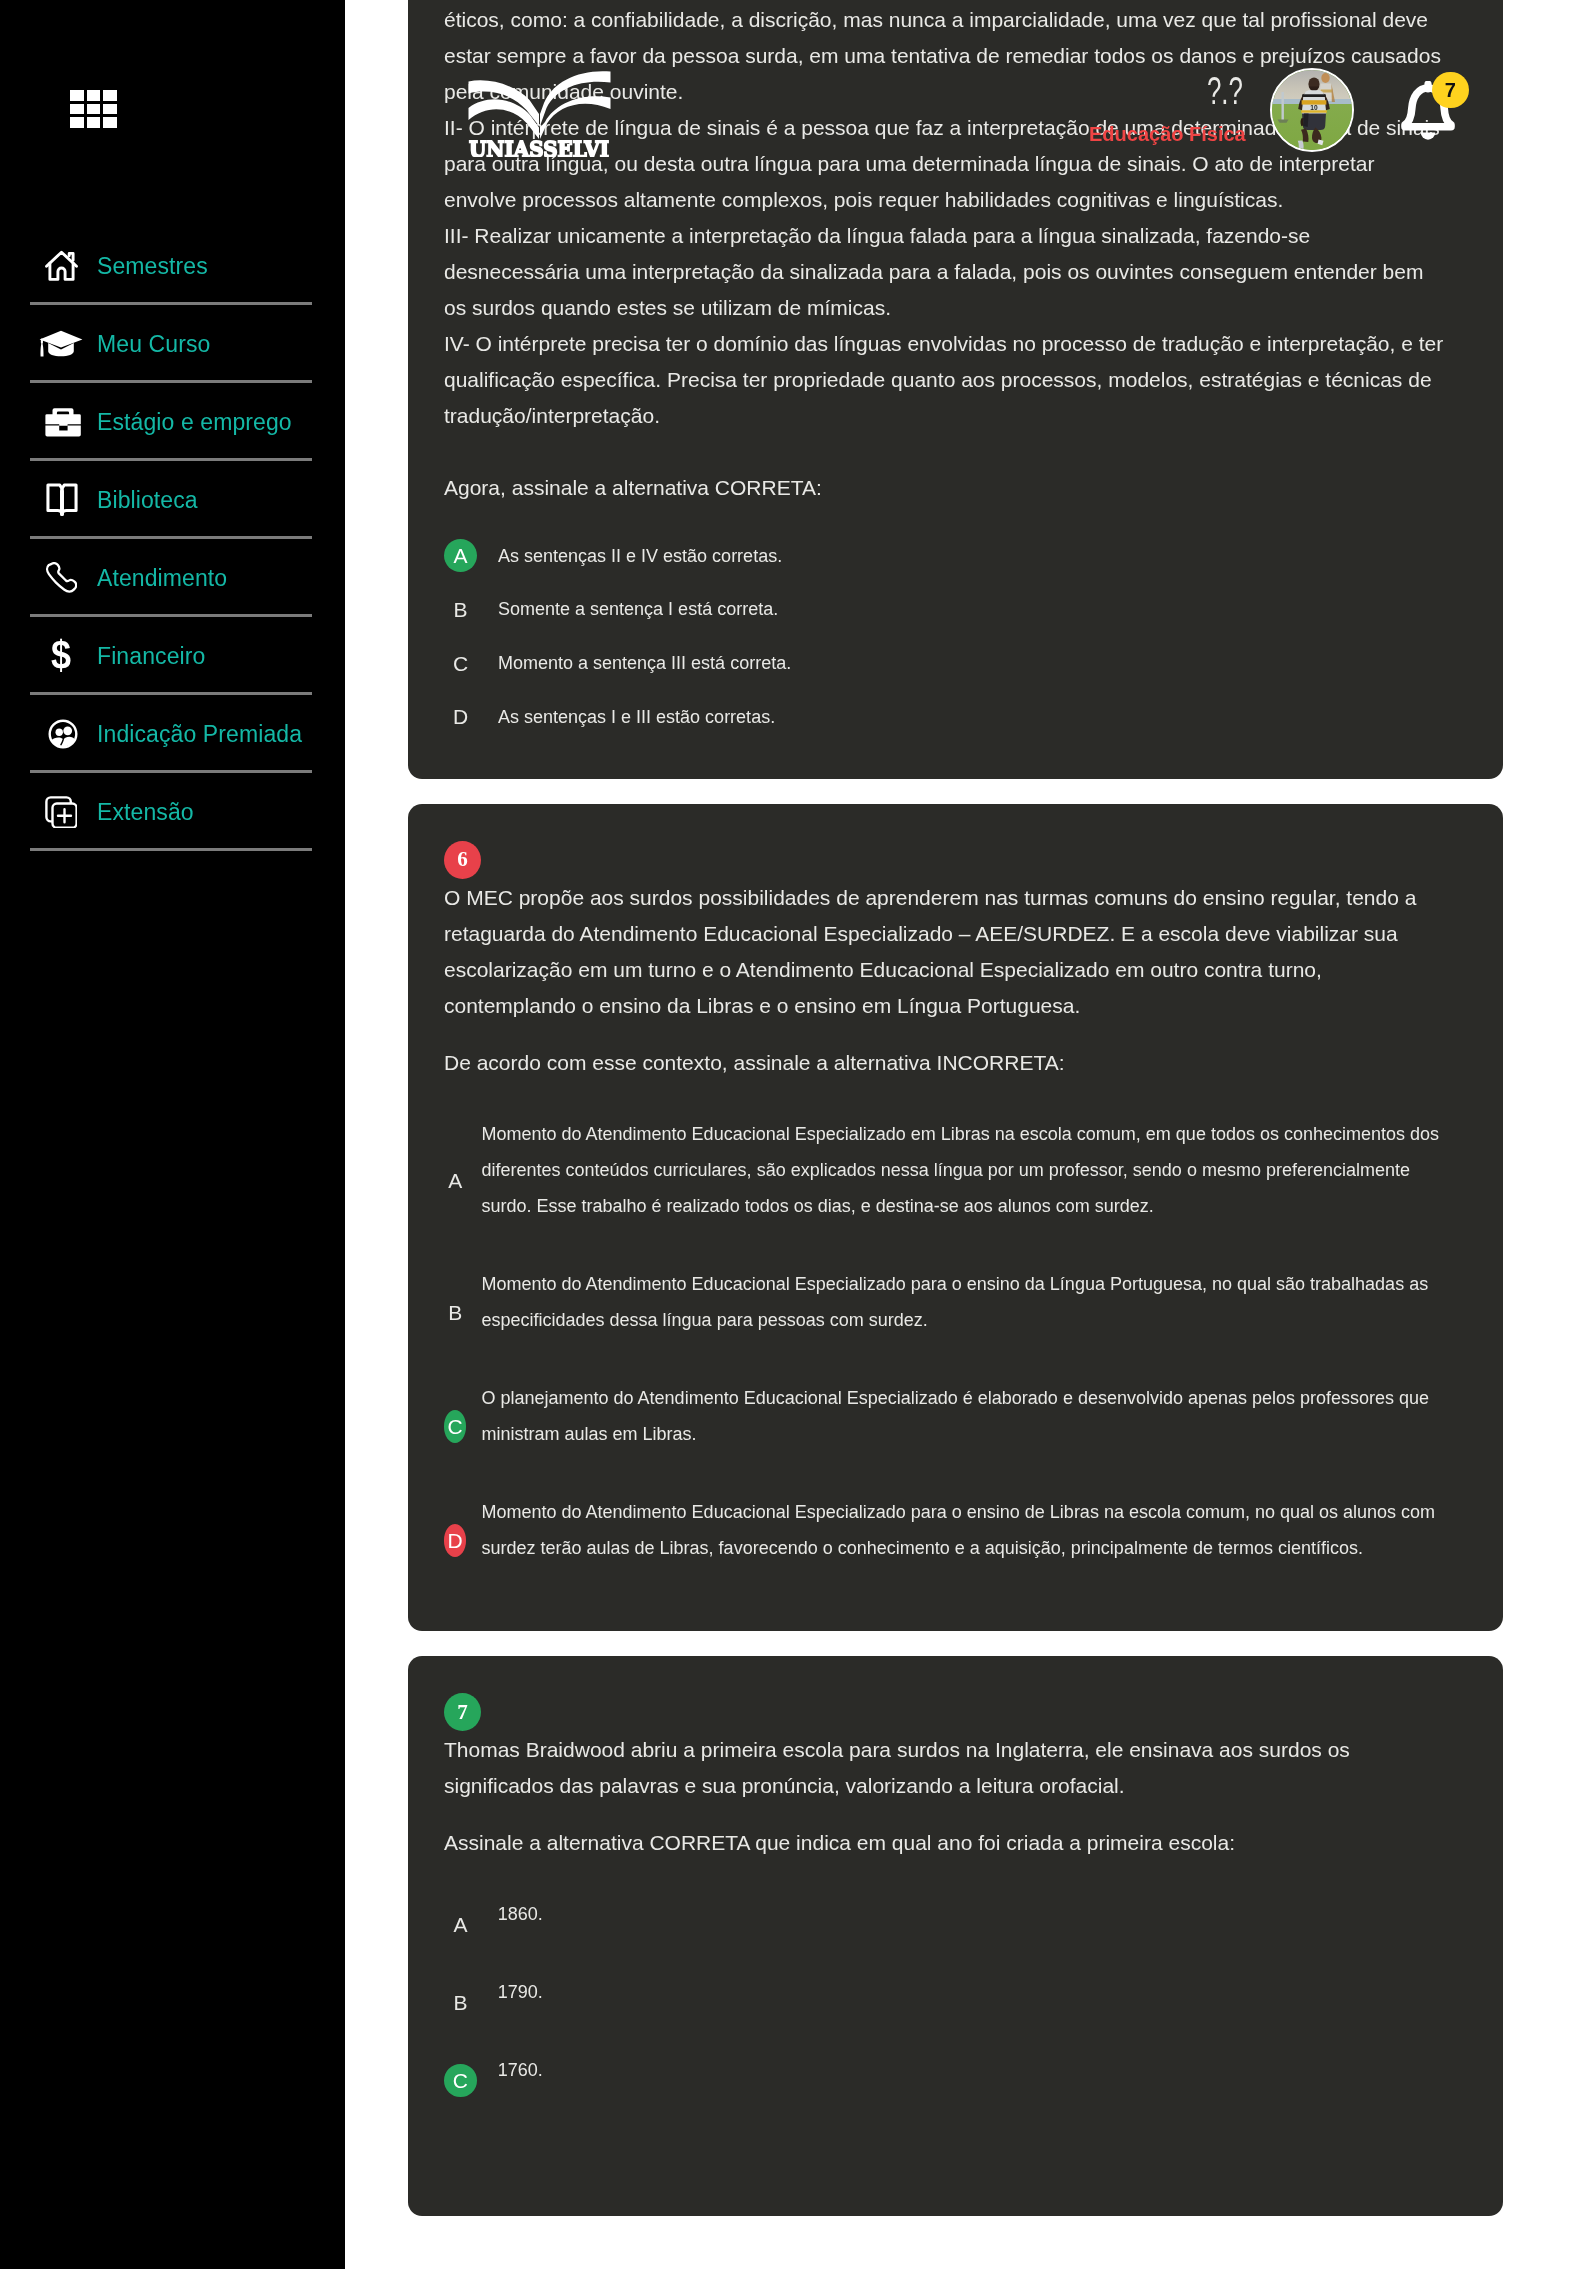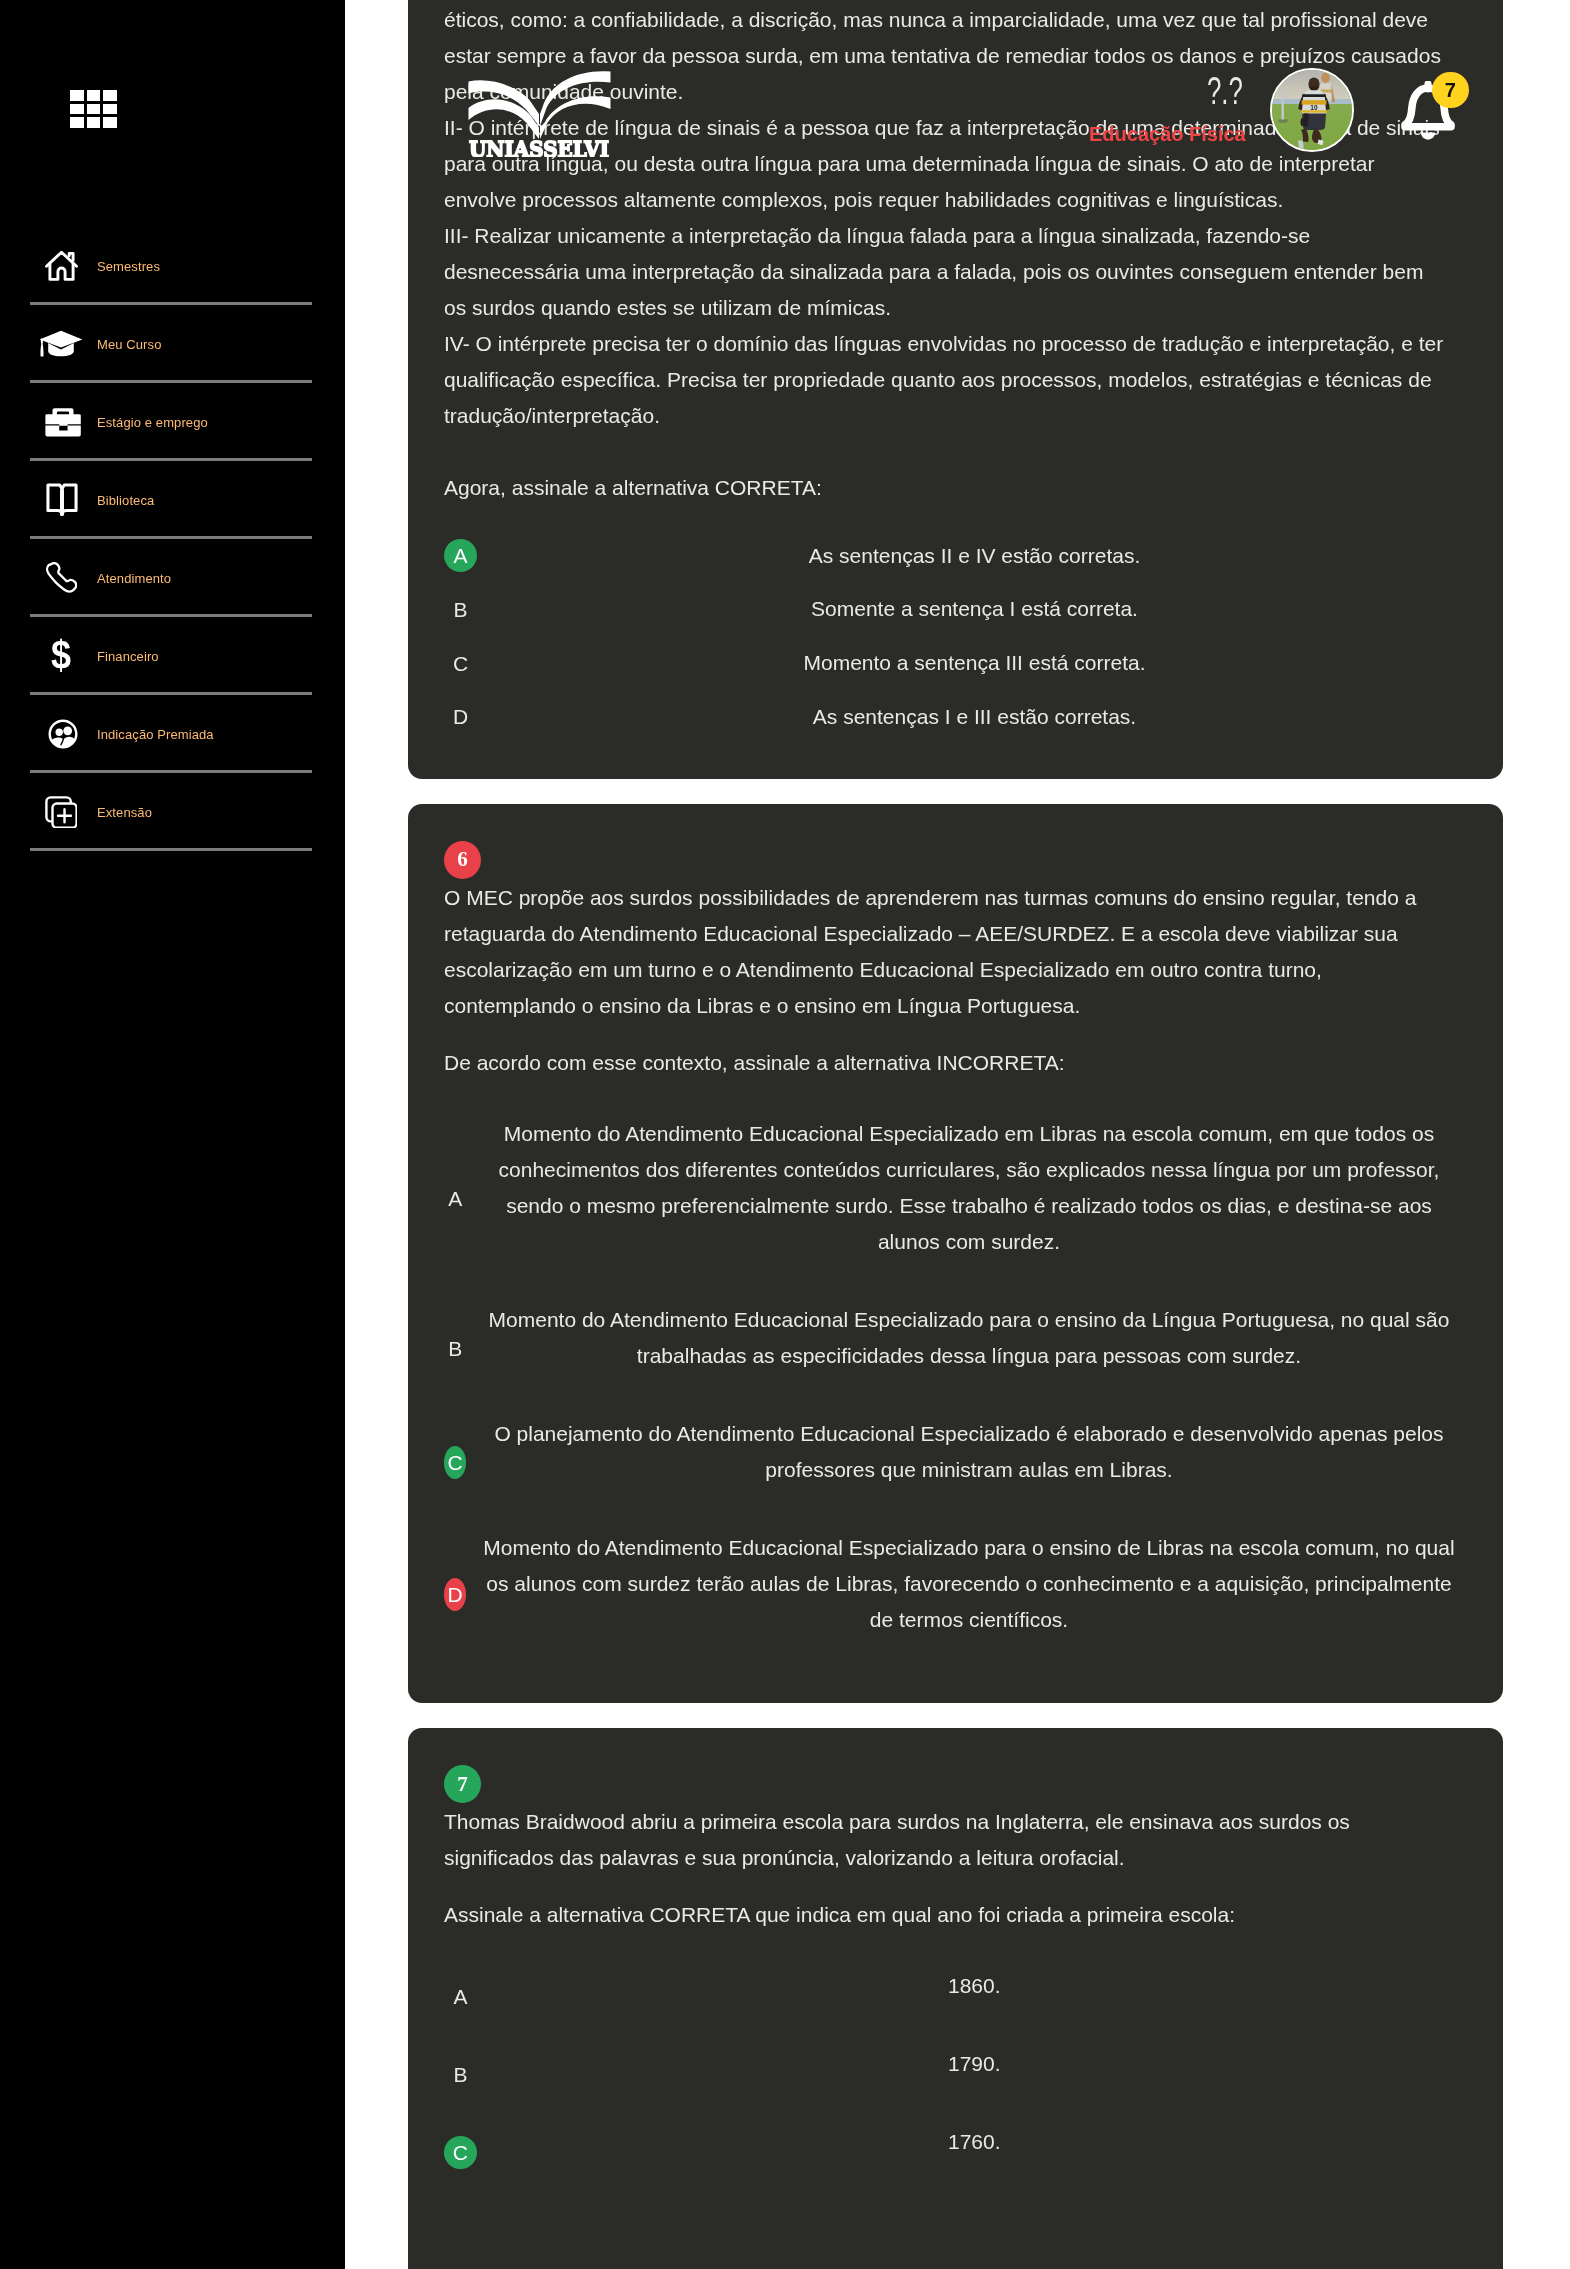--- a/index.html
+++ b/index.html
@@ -20,21 +20,21 @@
   .grid-btn { position: absolute; left: 70px; top: 90px; width: 47px; height: 38px;
               display: grid; grid-template-columns: repeat(3, 13.7px); grid-template-rows: repeat(3, 10.7px);
               gap: 3px 3px; }
   .grid-btn i { background: #fff; display: block; }
 
   .nav { position: absolute; left: 33px; top: 227px; width: 279px; }
   .nav-item { position: relative; display: flex; align-items: center; height: 78px; }
   .nav-item::after { content: ""; position: absolute; left: -3px; right: 0; bottom: 0; height: 2.6px; background: #7b7b7b; }
   .nav-icon { width: 64px; flex: 0 0 64px; display: flex; align-items: center; justify-content: flex-start; padding-left: 12px; }
   .nav-icon svg { display: block; }
-  .nav-label { color: #fdba74; font-size: 13px; letter-spacing: .1px; white-space: nowrap; font-weight: 400; }
+  .nav-label { color: #14b8a6; font-size: 23px; letter-spacing: .1px; white-space: nowrap; font-weight: 400; }
 
   
   .main { position: absolute; left: 345px; top: 0; width: 1225px; height: 2269px; background: #fff; }
   .card:last-child { min-height: 560px; }
   .cards { position: absolute; left: 63px; top: -35px; width: 1095px; }
   .card {
     position: relative;
     background: #2b2b28;
     border-radius: 14px;
     color: #e8e8e6;
@@ -62,22 +62,22 @@
   .alt:last-child { margin-bottom: 0; }
   .alts.rich .alt { margin-bottom: 20.6px; }
   .alts.rich .alt:last-child { margin-bottom: 0; }
   .alt-letter {
     flex: 0 0 33px; width: 33px; height: 33px; border-radius: 50%;
     display: flex; align-items: center; justify-content: center;
     font-size: 21px; color: #e9e9e6; font-weight: 400; line-height: 1;
   }
   .alt-letter.sel-green { background: #26a65b; color: #fff; }
   .alt-letter.sel-red { background: #e8414a; color: #fff; }
-  .alt-text { margin-left: 21px; font-size: 21px; line-height: 36px; color: #e9e9e6;
-              font-weight: 400; flex: 0 0 auto; width: 953px; text-align: center; }
+  .alt-text { margin-left: 21px; font-size: 18px; line-height: 36px; color: #e9e9e6;
+              font-weight: 400; flex: 0 0 auto; width: 953px; }
   .alts.rich .alt-letter { flex: 0 0 22.3px; width: 22.3px; }
   .alts.rich .alt-text { padding-bottom: 21.4px; margin-left: 15.2px; width: 975px; }
   .alts.rich.short .alt-letter { flex: 0 0 32.8px; width: 32.8px; }
   .alts.rich.short .alt-text { margin-left: 21px; width: 953px; }
 
   
   .hdr { position: absolute; left: 0; top: 0; width: 1570px; height: 200px; z-index: 10; }
   .logo { position: absolute; left: 466px; top: 69px; width: 147px; height: 88px; }
   .qmark { position: absolute; left: 1207px; top: 72px; color: #e9e9e6; font-size: 38px;
            line-height: 1; font-weight: 400; width: 42px;

